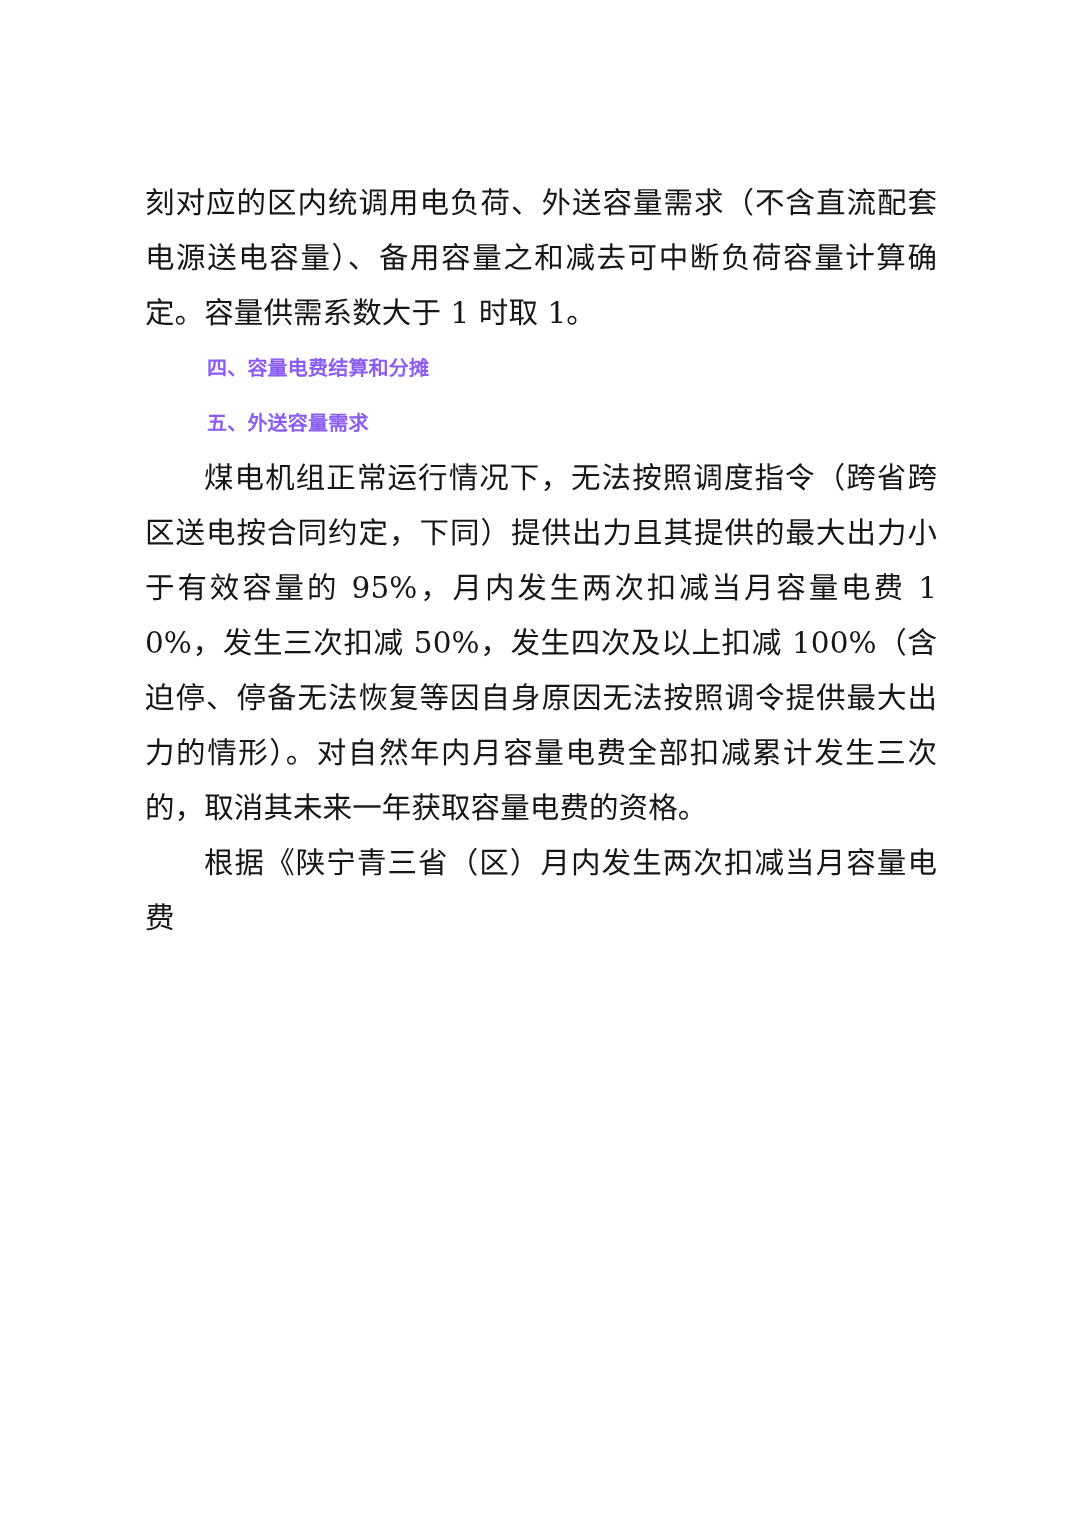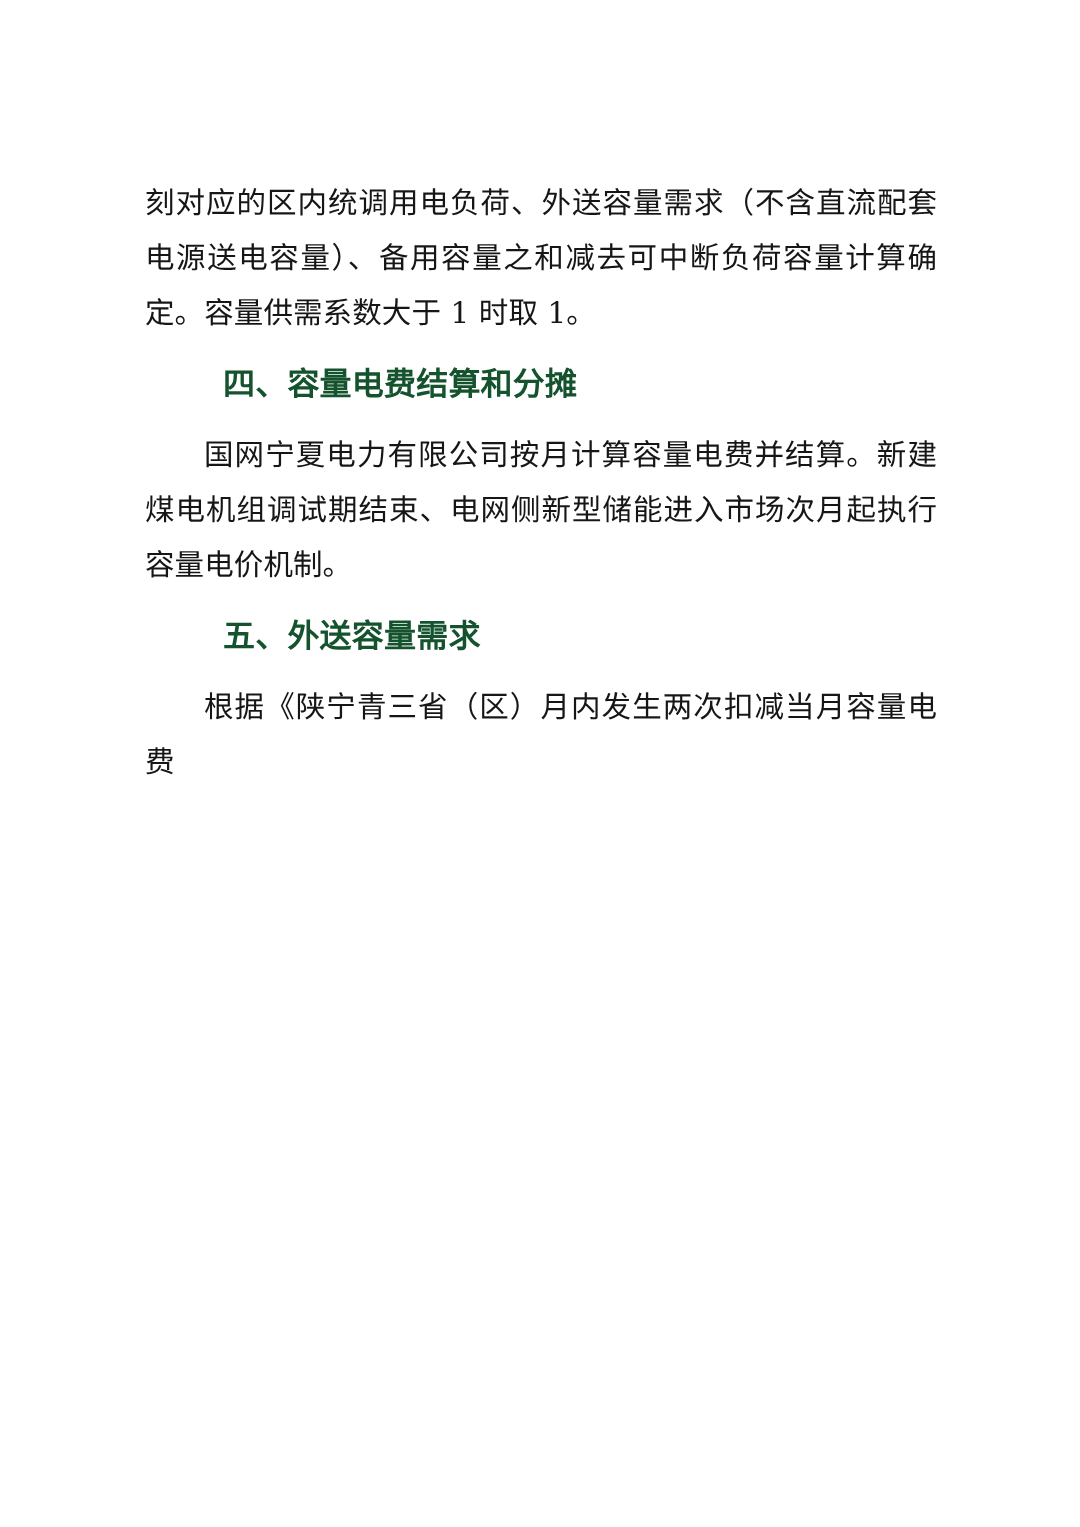--- a/index.html
+++ b/index.html
@@ -45,42 +45,42 @@
     color: #161616;
     font-weight: 400;
     word-break: break-all;
   }
 
   .para.no-indent { text-indent: 0; }
 
   
   .heading {
     font-family: "DejaVu Sans", "Liberation Sans", sans-serif;
-    font-size: 32px;
+    font-size: 20px;
     line-height: 55px;
     font-weight: 700;
     letter-spacing: 0.2px;
     text-indent: 62px;          
-    margin: 16px;
-    color: #14532d;
+    margin: 0;
+    color: #8b5cf6;
     white-space: nowrap;
   }
 </style>
 </head>
 <body>
 
 <div class="page">
   <div class="content">
 
     <p class="para no-indent">刻对应的区内统调用电负荷、外送容量需求（不含直流配套电源送电容量）、备用容量之和减去可中断负荷容量计算确定。容量供需系数大于 1 时取 1。</p>
 
     <h2 class="heading">四、容量电费结算和分摊</h2>
 
-    <p class="para">国网宁夏电力有限公司按月计算容量电费并结算。新建煤电机组调试期结束、电网侧新型储能进入市场次月起执行容量电价机制。</p>
 
 
     <h2 class="heading">五、外送容量需求</h2>
 
+    <p class="para">煤电机组正常运行情况下，无法按照调度指令（跨省跨区送电按合同约定，下同）提供出力且其提供的最大出力小于有效容量的 95%，月内发生两次扣减当月容量电费 10%，发生三次扣减 50%，发生四次及以上扣减 100%（含迫停、停备无法恢复等因自身原因无法按照调令提供最大出力的情形）。对自然年内月容量电费全部扣减累计发生三次的，取消其未来一年获取容量电费的资格。</p>
 
     <p class="para">根据《陕宁青三省（区）月内发生两次扣减当月容量电费</p>
 
   </div>
 </div>
 
 </body></html>

